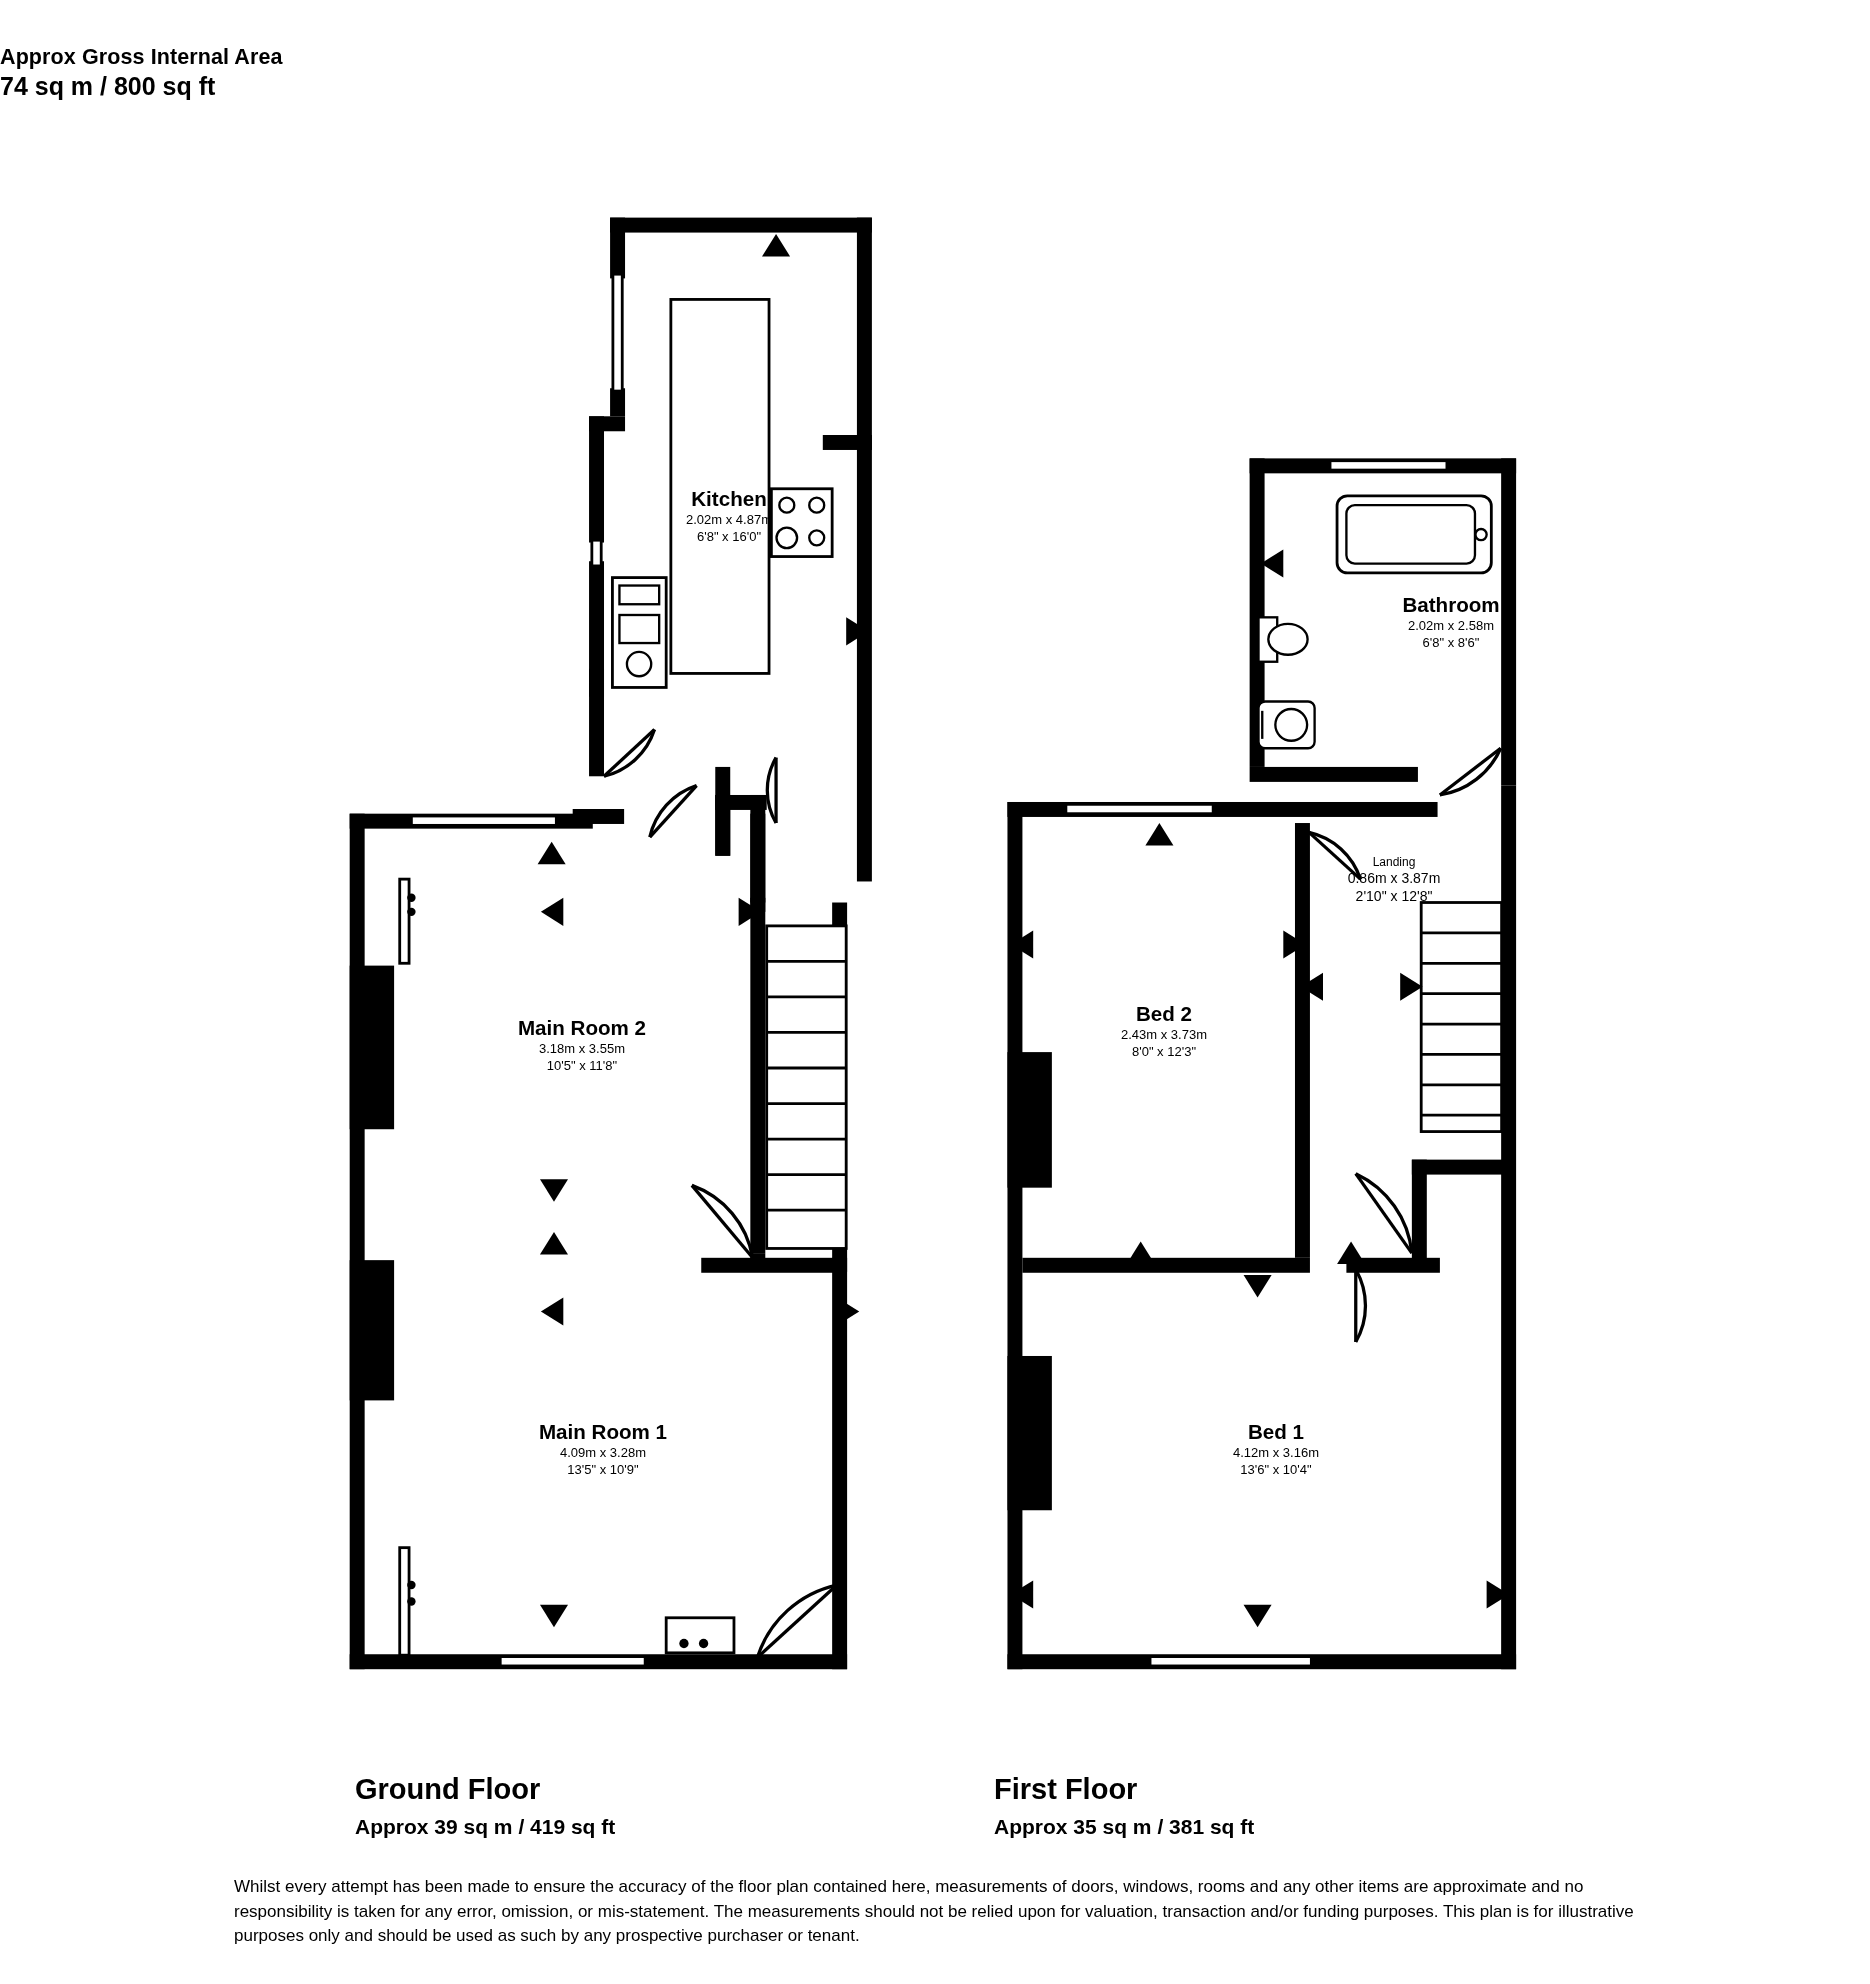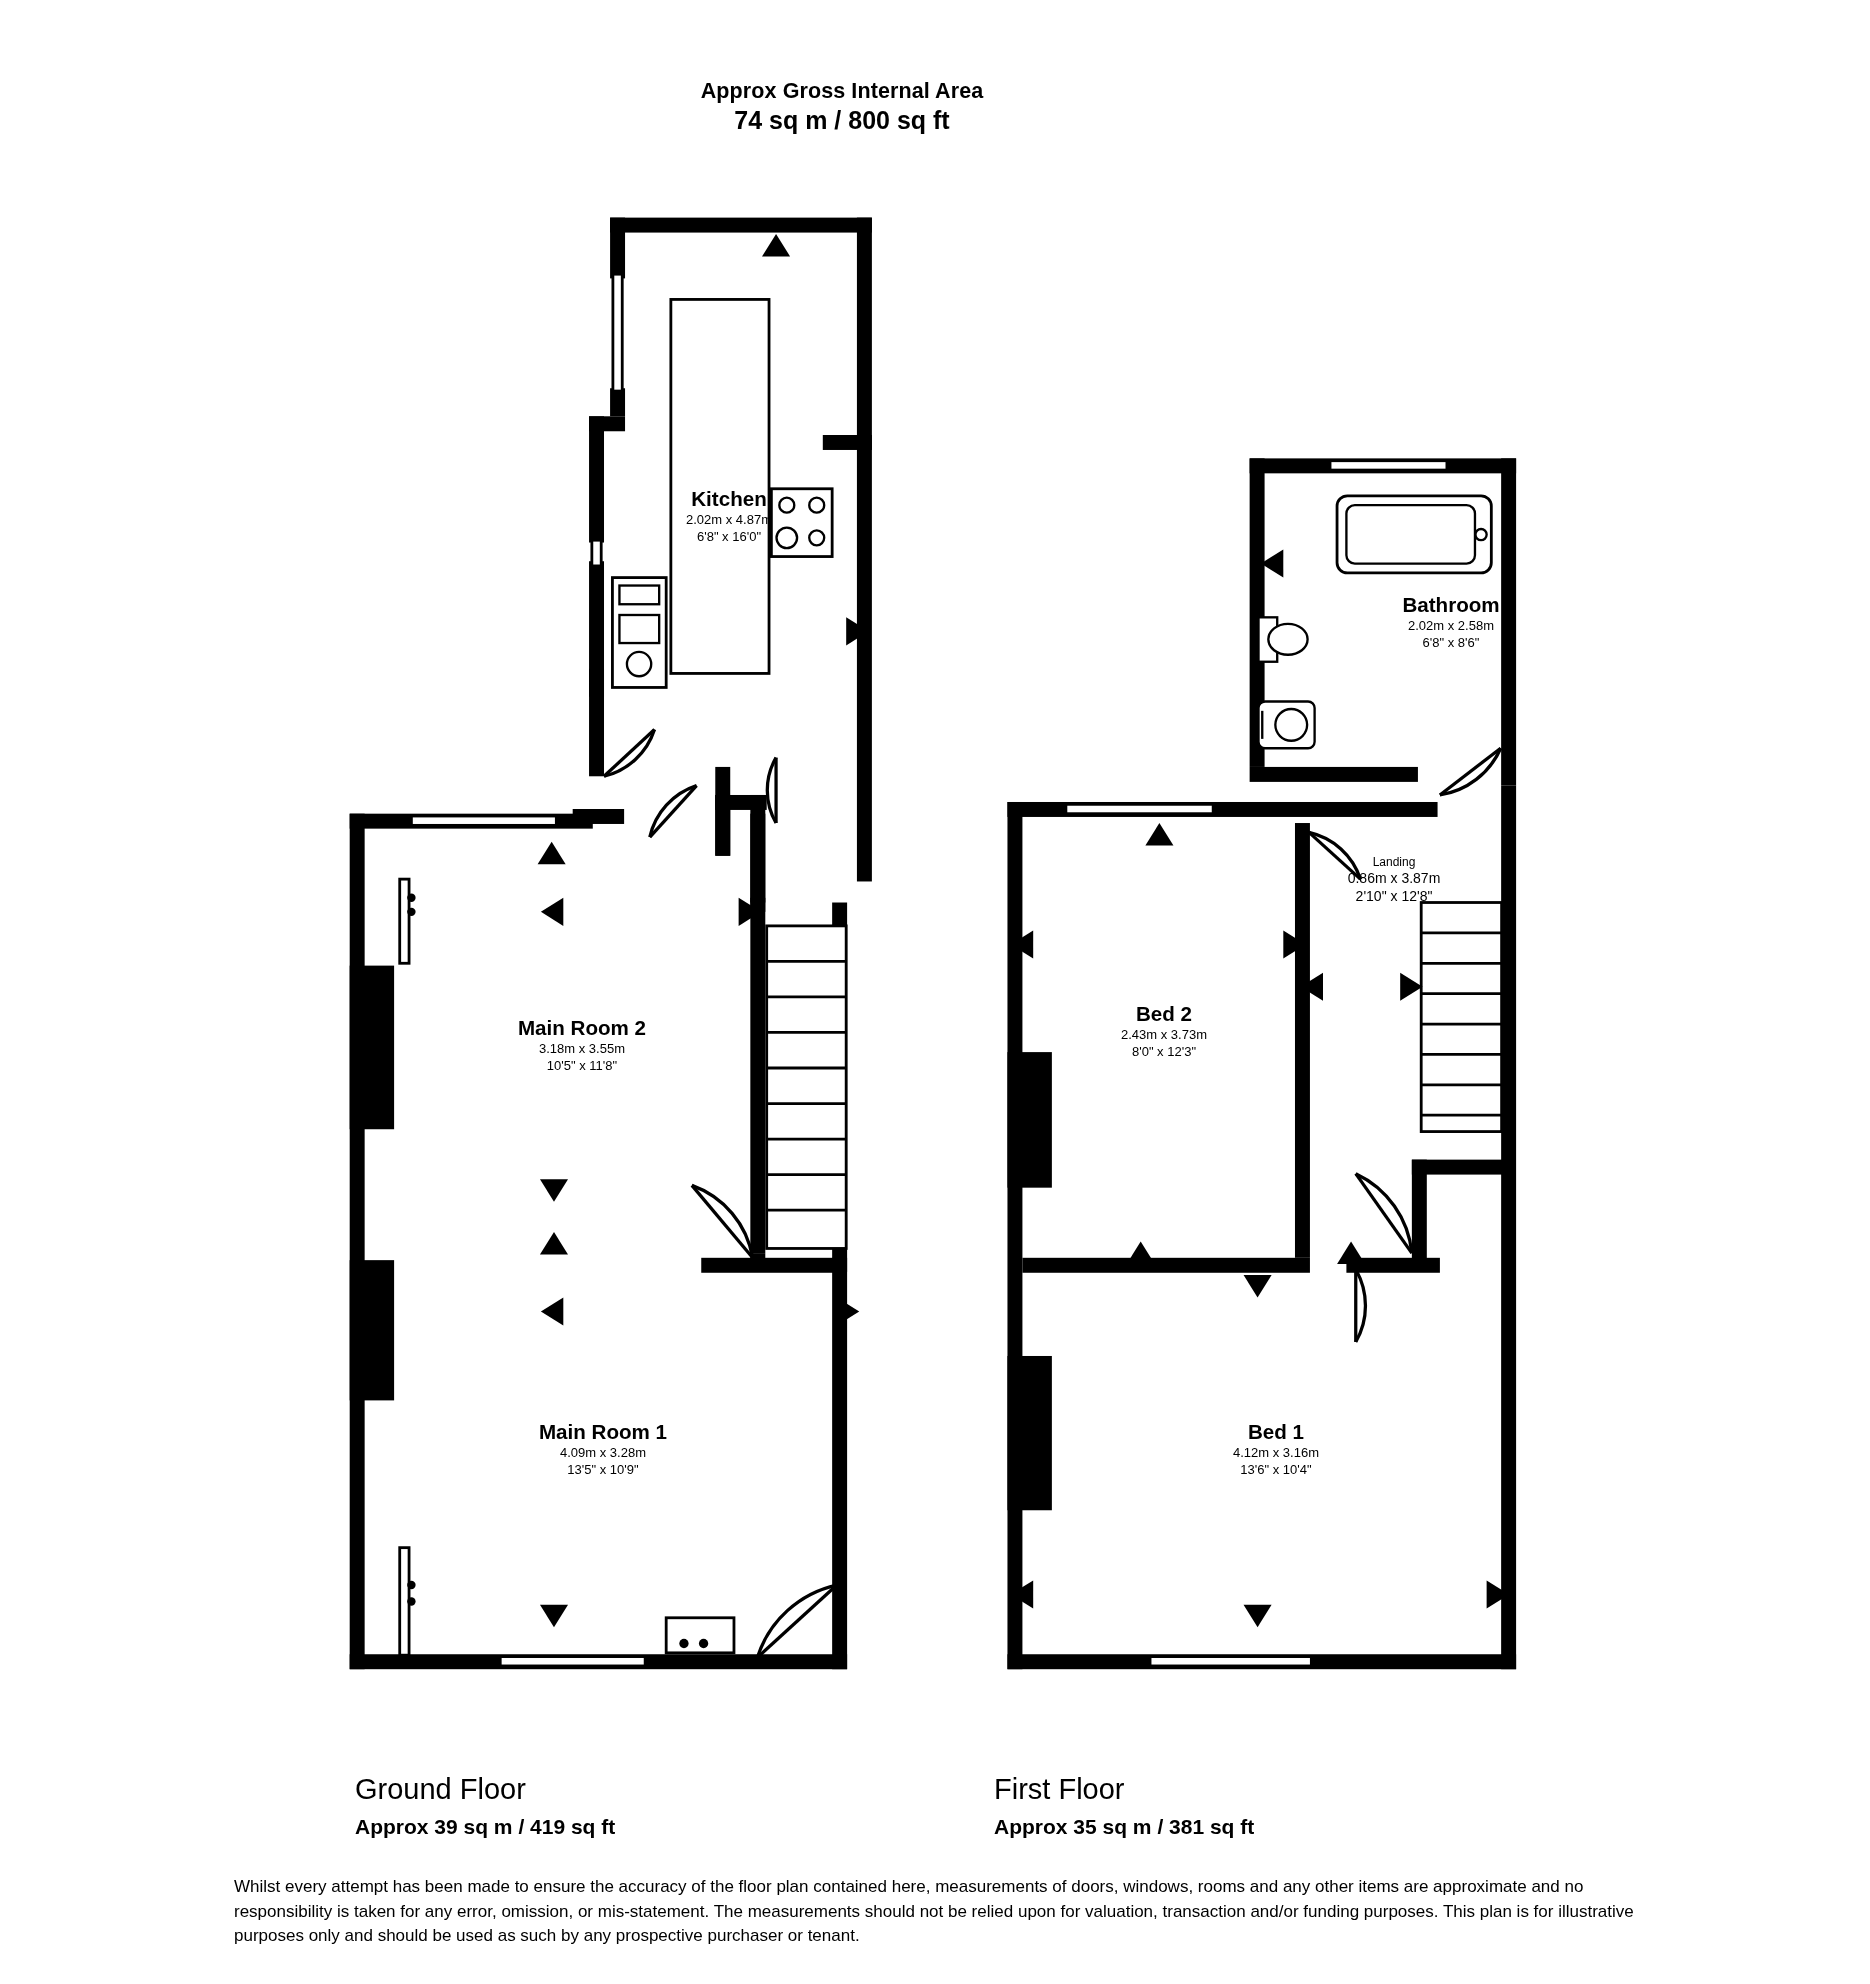--- a/index.html
+++ b/index.html
@@ -12,24 +12,23 @@
     height: 1985px;
     font-family: "Liberation Sans", sans-serif;
     color: #000000;
     position: relative;
     overflow: hidden;
   }
 
   
   .header {
     position: absolute;
-    top: 78px;
+    top: 44px;
     left: 0;
     width: 1684px;
-    text-align: center;
   }
   .header .line1 {
     font-size: 21.5px;
     font-weight: bold;
     letter-spacing: 0.1px;
     line-height: 1.25;
   }
   .header .line2 {
     font-size: 25px;
     font-weight: bold;
@@ -45,21 +44,21 @@
     height: 1985px;
   }
 
   
   .floor-caption {
     position: absolute;
     text-align: left;
   }
   .floor-caption .name {
     font-size: 29px;
-    font-weight: normal;
+    font-weight: bold;
     line-height: 1.2;
     white-space: nowrap;
   }
   .floor-caption .area {
     font-size: 21px;
     font-weight: bold;
     line-height: 1.2;
     margin-top: 7.5px;
     white-space: nowrap;
   }

